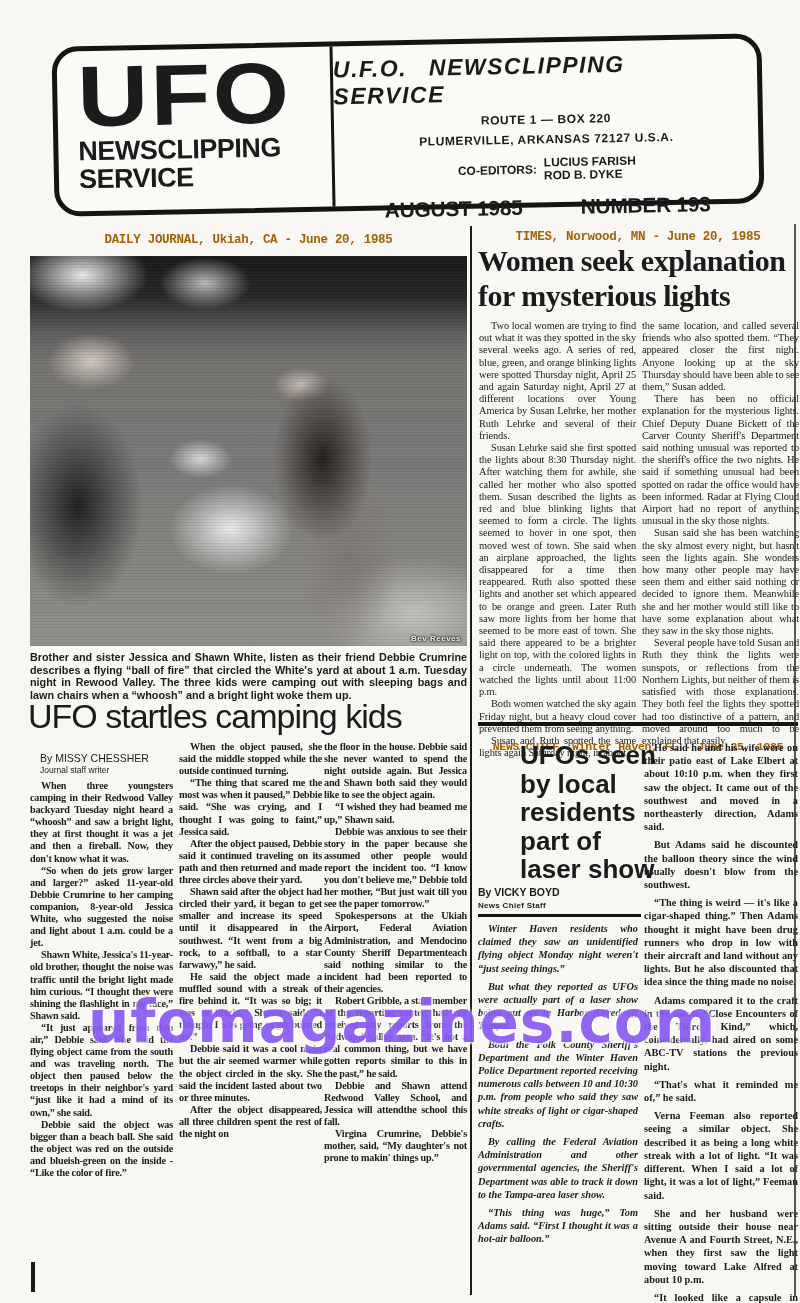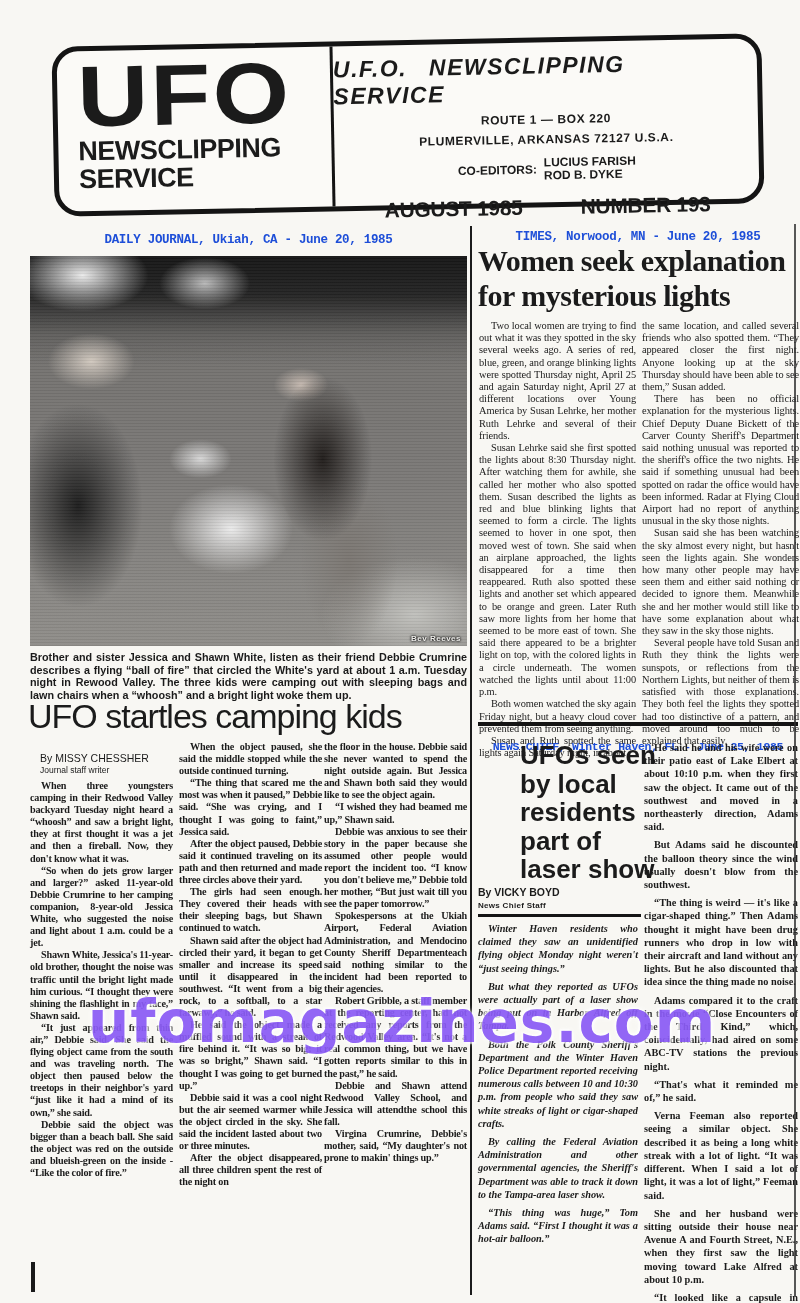--- a/index.html
+++ b/index.html
@@ -19,21 +19,21 @@
            font-size:23px;letter-spacing:1.5px;word-spacing:14px;}
   .m-addr{font-family:"Liberation Sans",sans-serif;font-weight:bold;font-size:12px;letter-spacing:.6px;margin-top:6px;}
   .m-rule{height:3px;background:#141414;width:336px;margin:6px 0 4px 0;}
   .m-eds{display:flex;gap:7px;align-items:center;font-family:"Liberation Sans",sans-serif;font-weight:bold;font-size:12px;}
   .m-eds-names{display:flex;flex-direction:column;line-height:13px;}
   .m-issue{display:flex;gap:58px;font-family:"Liberation Sans",sans-serif;font-weight:bold;
            font-size:21px;letter-spacing:-0.3px;margin-top:3px;}
 
   
   .dateline{position:absolute;font-family:"Liberation Mono","DejaVu Sans Mono",monospace;
-            font-weight:bold;font-size:12.5px;letter-spacing:-0.3px;text-align:center;color:#1d4ed8;}
+            font-weight:bold;font-size:12.5px;letter-spacing:-0.3px;text-align:center;color:#a16207;}
   .col{position:absolute;text-align:justify;}
   .col p{margin:0;text-indent:11px;}
   .first-flush p:first-child{text-indent:0;}
 
   
   .photo{position:absolute;left:30px;top:256px;width:437px;height:390px;
     background:
       radial-gradient(ellipse 70px 45px at 14% 27%, rgba(214,205,195,.95), rgba(214,205,195,0) 62%),
       radial-gradient(ellipse 95px 150px at 11% 64%, rgba(24,24,24,.95), rgba(24,24,24,0) 68%),
       radial-gradient(ellipse 100px 72px at 46% 70%, rgba(238,238,238,.97), rgba(238,238,238,0) 62%),
@@ -144,21 +144,20 @@
       <p>When three youngsters camping in their Redwood Valley backyard Tuesday night heard a “whoosh” and saw a bright light, they at first thought it was a jet and then a fireball. Now, they don't know what it was.</p>
       <p>“So when do jets grow larger and larger?” asked 11-year-old Debbie Crumrine to her camping companion, 8-year-old Jessica White, who suggested the noise and light about 1 a.m. could be a jet.</p>
       <p>Shawn White, Jessica's 11-year-old brother, thought the noise was traffic until the bright light made him curious. “I thought they were shining the flashlight in my face,” Shawn said.</p>
       <p>“It just appeared from thin air,” Debbie said. She said the flying object came from the south and was traveling north. The object then paused below the treetops in their neighbor's yard “just like it had a mind of its own,” she said.</p>
       <p>Debbie said the object was bigger than a beach ball. She said the object was red on the outside and blueish-green on the inside - “Like the color of fire.”</p>
     </div>
   <div class="col camp-col" style="left:179px;top:741px;">
       <p>When the object paused, she said the middle stopped while the outside continued turning.</p>
       <p>“The thing that scared me the most was when it paused,” Debbie said. “She was crying, and I thought I was going to faint,” Jessica said.</p>
       <p>After the object paused, Debbie said it continued traveling on its path and then returned and made three circles above their yard.</p>
-      <p>The girls had seen enough. They covered their heads with their sleeping bags, but Shawn continued to watch.</p>
       <p>Shawn said after the object had circled their yard, it began to get smaller and increase its speed until it disappeared in the southwest. “It went from a big rock, to a softball, to a star farwawy,” he said.</p>
       <p>He said the object made a muffled sound with a streak of fire behind it. “It was so big; it was so bright,” Shawn said. “I thought I was going to get burned up.”</p>
       <p>Debbie said it was a cool night but the air seemed warmer while the object circled in the sky. She said the incident lasted about two or three minutes.</p>
       <p>After the object disappeared, all three children spent the rest of the night on</p>
     </div>
   <div class="col camp-col first-flush" style="left:324px;top:741px;">
       <p>the floor in the house. Debbie said she never wanted to spend the night outside again. But Jessica and Shawn both said they would like to see the object again.</p>
       <p>“I wished they had beamed me up,” Shawn said.</p>
       <p>Debbie was anxious to see their story in the paper because she assumed other people would report the incident too. “I know you don't believe me,” Debbie told her mother, “But just wait till you see the paper tomorrow.”</p>
       <p>Spokespersons at the Ukiah Airport, Federal Aviation Administration, and Mendocino County Sheriff Departmenteach said nothing similar to the incident had been reported to their agencies.</p>

